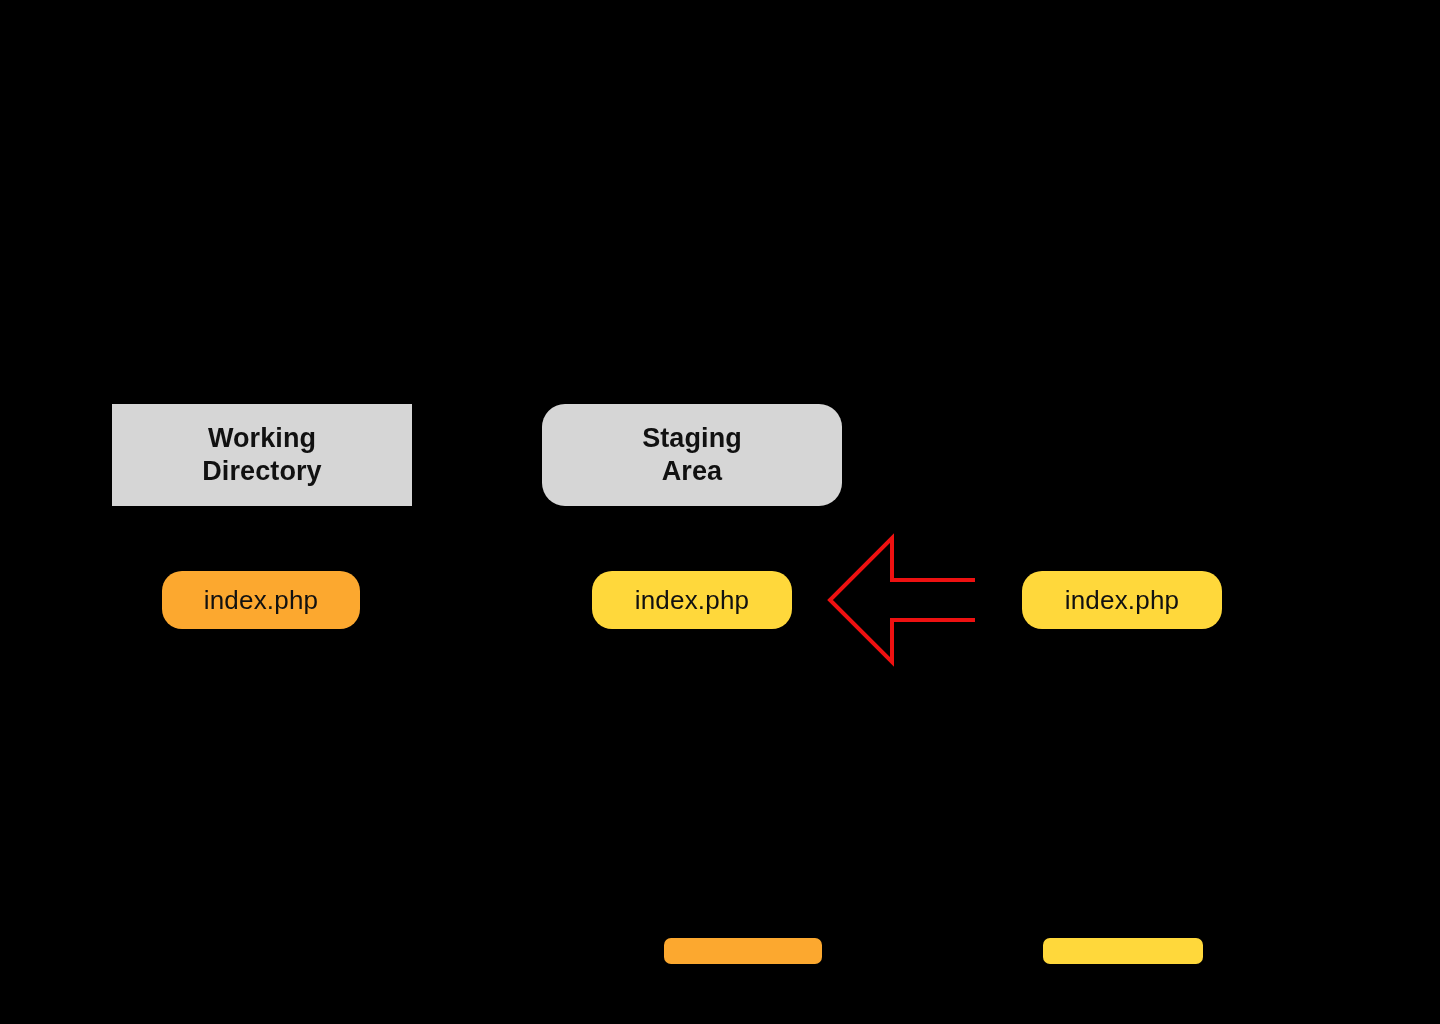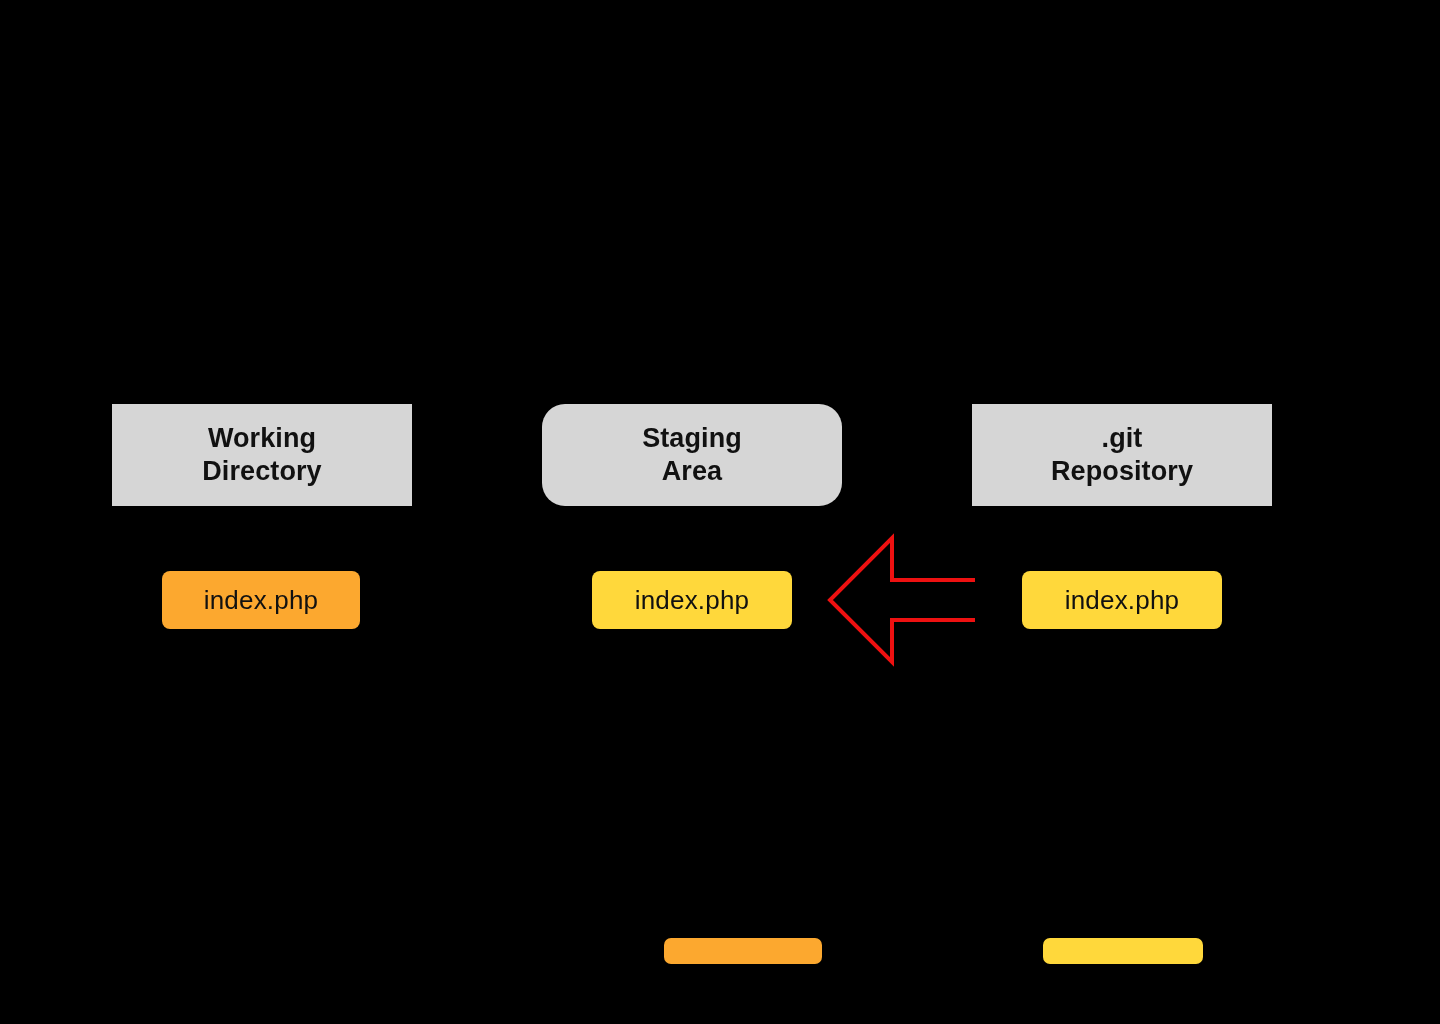--- a/index.html
+++ b/index.html
@@ -40,21 +40,21 @@
   .col-header .line2 { display: block; }
 
   #header-working   { left: 112px;  top: 404px; }
   #header-staging   { left: 542px;  top: 404px; border-radius: 23px; }
   #header-repo      { left: 972px;  top: 404px; }
 
   
   .file-pill {
     position: absolute;
     height: 58px;
-    border-radius: 8px;
+    border-radius: 20px;
     display: flex;
     align-items: center;
     justify-content: center;
     color: #111111;
     font-size: 26px;
     font-weight: 400;
     letter-spacing: 0.2px;
     box-sizing: border-box;
   }
   #file-working {
@@ -103,24 +103,20 @@
   <div class="col-header" id="header-working">
     <span>Working</span>
     <span class="line2">Directory</span>
   </div>
 
   <div class="col-header" id="header-staging">
     <span>Staging</span>
     <span class="line2">Area</span>
   </div>
 
-  <div class="col-header" id="header-repo">
-    <span>.git</span>
-    <span class="line2">Repository</span>
-  </div>
 
   <div class="file-pill" id="file-working">
     <span>index.php</span>
   </div>
 
   <div class="file-pill" id="file-staging">
     <span>index.php</span>
   </div>
 
   <div class="file-pill" id="file-repo">

